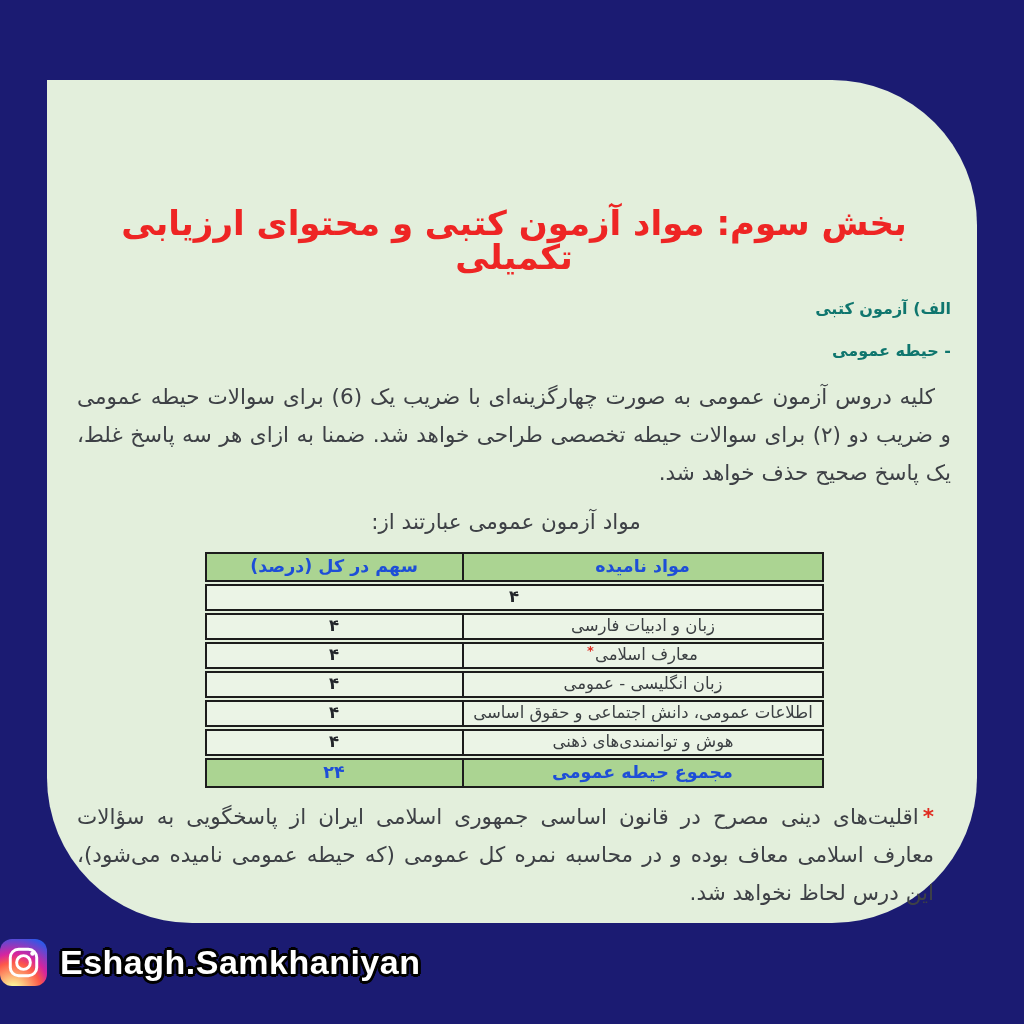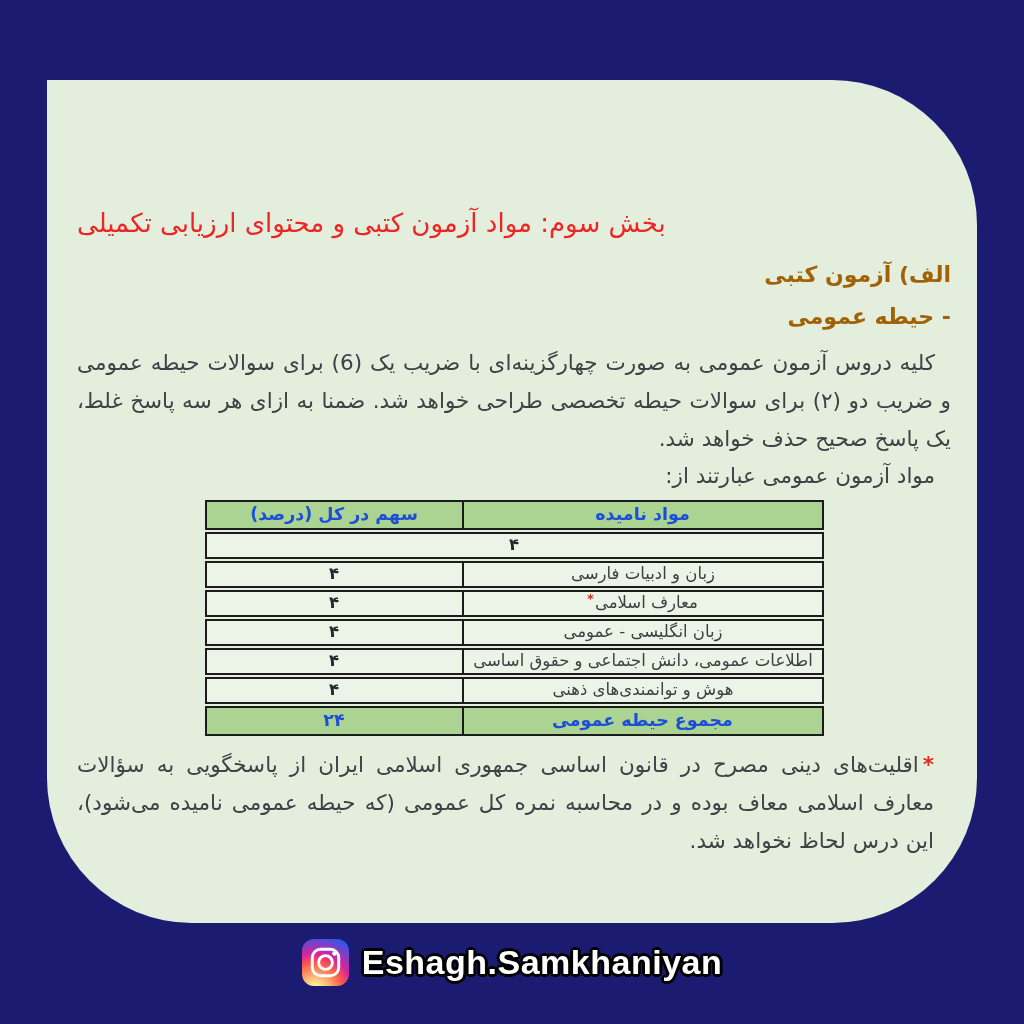--- a/index.html
+++ b/index.html
@@ -18,49 +18,49 @@
     width: 930px; height: 843px;
     background: #e3efdc;
     border-radius: 0 145px 145px 145px;
     box-sizing: border-box;
     padding: 126px 26px 0 30px;
     direction: rtl;
   }
 
   .title {
     margin: 0 0 20px 0;
-    font-size: 26px;
-    font-weight: normal;
+    font-size: 34px;
+    font-weight: bold;
     color: #ee2524;
-    text-align: left;
+    text-align: center;
     line-height: 34px;
   }
   .subheading {
     margin: 0 0 12px 0;
-    font-size: 22px;
-    font-weight: bold;
-    color: #a16207;
+    font-size: 16px;
+    font-weight: bold;
+    color: #0f766e;
     text-align: right;
     line-height: 30px;
   }
   .para {
     margin: 4px 0 0 0;
     font-size: 21.5px;
     color: #3e4146;
     line-height: 38px;
     text-align: justify;
     text-indent: 16px;
   }
   .table-intro {
-    margin: 0;
+    margin: 12px;
     padding-right: 16px;
     font-size: 21.5px;
     color: #3e4146;
     line-height: 36px;
-    text-align: right;
+    text-align: center;
   }
 
   
   .gtable { width: 619px; margin: 6px auto 0 auto; }
   .trow {
     display: flex;
     border: 2px solid #1c1c1c;
     margin-bottom: 2px;
     background: #ebf4e6;
     height: 23px;
@@ -99,21 +99,20 @@
   }
   .footnote-star { color: #e02b20; font-weight: bold; margin-left: 4px; }
 
   
   .footer {
     position: absolute;
     top: 934px; left: 0;
     width: 1024px; height: 56px;
     display: flex;
     align-items: center;
-    justify-content: center;
     gap: 13px;
     direction: ltr;
   }
   .ig-icon {
     width: 47px; height: 47px;
     border-radius: 12px;
     background: radial-gradient(circle at 28% 110%, #fdf497 0%, #fdf497 8%, #fd5949 45%, #d6249f 60%, #285aeb 92%);
     display: flex; align-items: center; justify-content: center;
     flex: 0 0 auto;
   }

